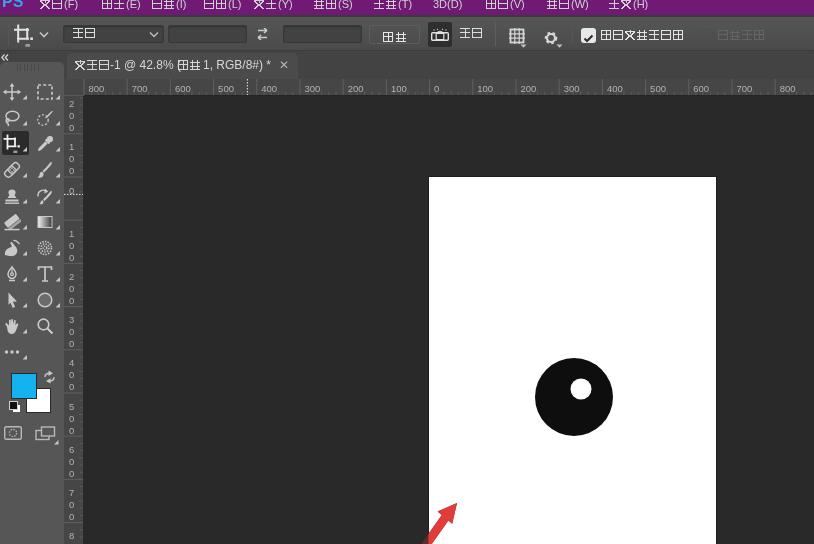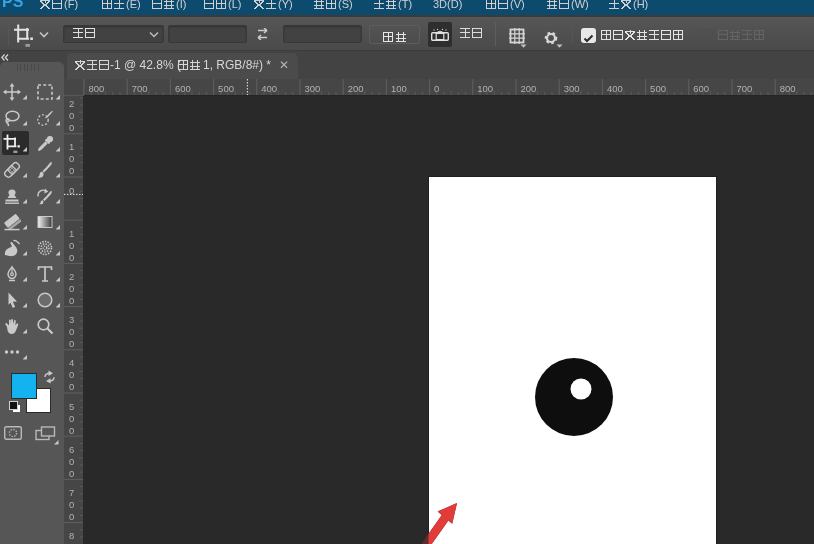--- a/index.html
+++ b/index.html
@@ -1,21 +1,21 @@
 <!DOCTYPE html>
 <html><head>
 <meta charset="utf-8">
 <style>
 html,body{margin:0;padding:0;}
 body{width:814px;height:544px;overflow:hidden;position:relative;background:#434343;font-family:"Liberation Sans",sans-serif;}
 .abs{position:absolute;}
 
 .hz{display:inline-block;position:relative;vertical-align:middle;}
 
-#menubar{left:0;top:0;width:814px;height:15px;background:#0c4a6e;overflow:hidden;}
+#menubar{left:0;top:0;width:814px;height:15px;background:#701a75;overflow:hidden;}
 #mstrip{left:0;top:15px;width:814px;height:2px;background:#3a3a3a;}
 #optbar{left:0;top:17px;width:814px;height:33px;background:linear-gradient(#565656,#4a4a4a);}
 #tabstrip{left:0;top:50px;width:814px;height:29px;background:#434343;border-top:1px solid #3c3c3c;}
 #tab{left:67px;top:53px;width:231px;height:26px;background:#4b4b4b;border-radius:5px 5px 0 0;color:#c9c9c9;font-size:12px;line-height:25px;}
 #toolbar{left:0;top:62px;width:64px;height:482px;background:#565656;border-radius:5px 5px 0 0;}
 #corner{left:64px;top:79px;width:20px;height:17px;background:#464646;box-shadow:inset -1px -1px 0 #575757;}
 #hruler{left:84px;top:79px;width:730px;height:17px;background:#424242;overflow:hidden;}
 #vruler{left:64px;top:96px;width:20px;height:448px;background:#424242;overflow:hidden;}
 #canvas{left:84px;top:96px;width:730px;height:448px;background:#292929;overflow:hidden;}
 #doc{left:344.5px;top:80.5px;width:287px;height:368px;background:#ffffff;box-shadow:0 0 0 1px #1f1f1f;}

